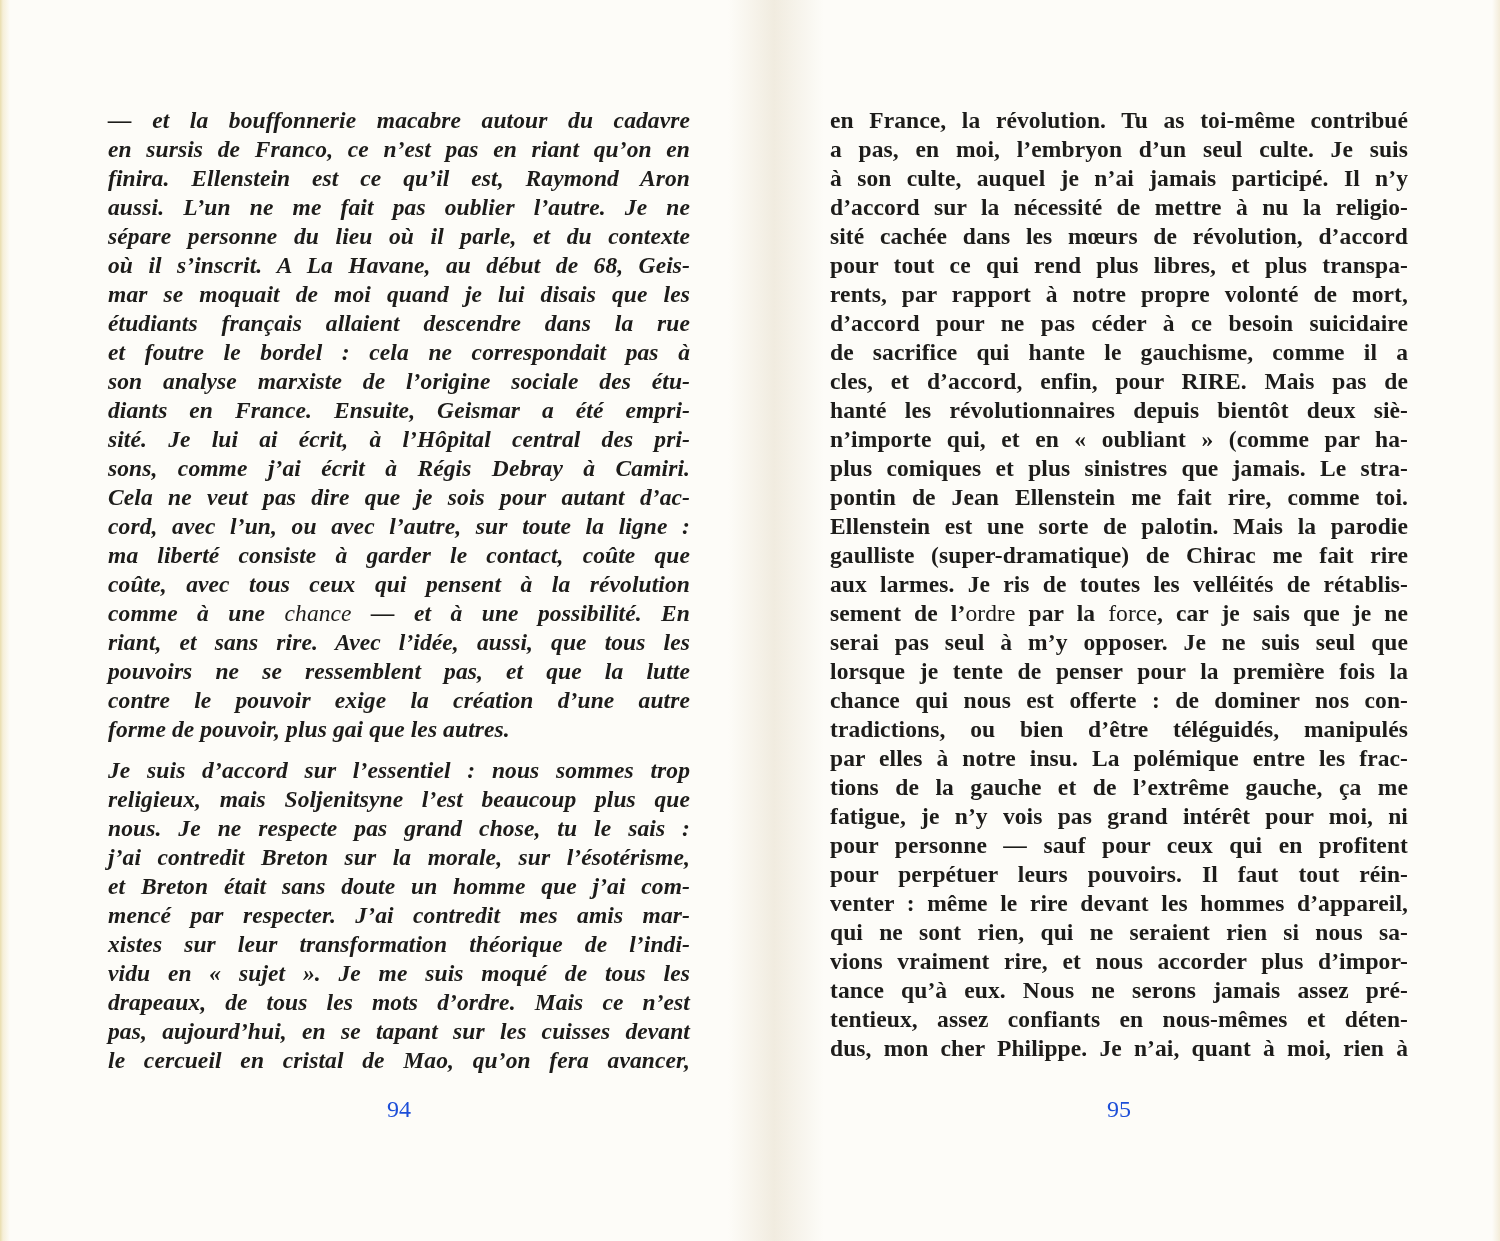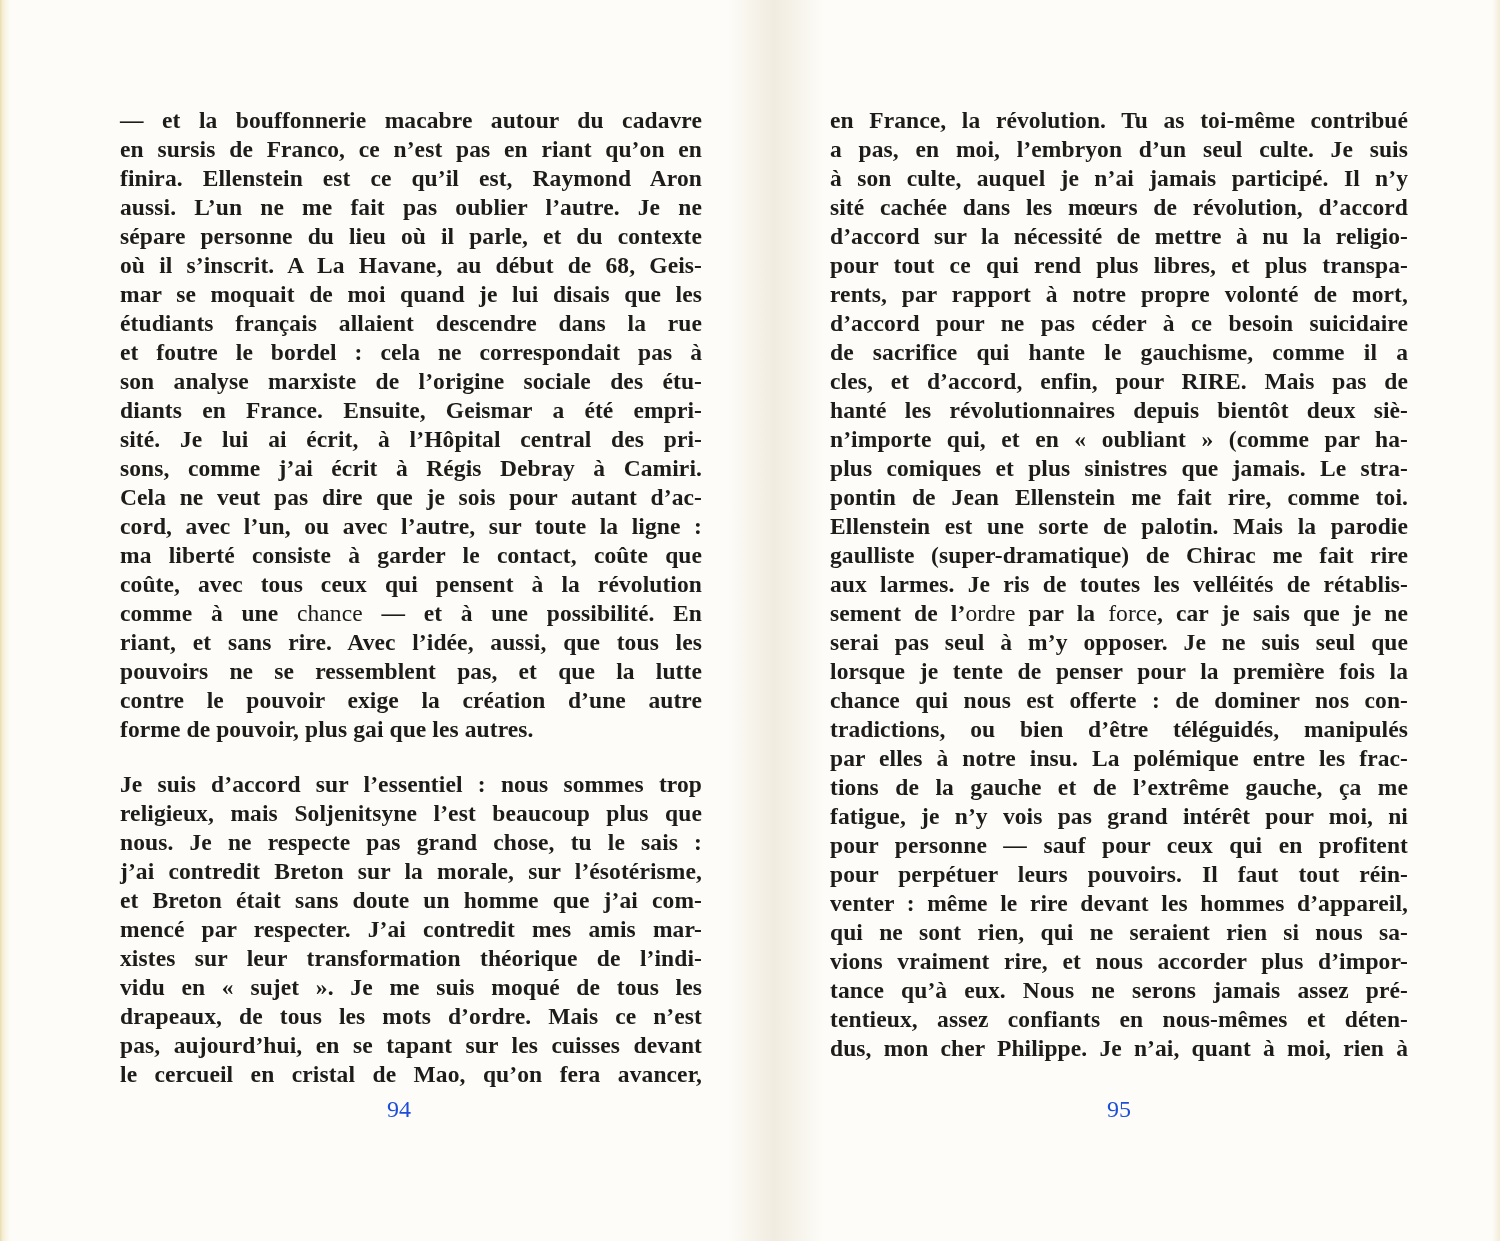--- a/index.html
+++ b/index.html
@@ -25,30 +25,30 @@
     background: linear-gradient(90deg, rgba(226,216,194,0) 0%, rgba(226,216,194,0.45) 48%, rgba(226,216,194,0) 100%);
   }
   .page-text {
     position: absolute;
     top: 106px;
     font-size: 23.5px;
     line-height: 29px;
     font-weight: 700;
     letter-spacing: 0.1px;
   }
-  .page-text.left  { left: 120px; width: 582px; }
+  .page-text.left  { left: 108px; width: 582px; font-style: italic; }
   .page-text.right { left: 830px; width: 578px; }
   .line {
     text-align: justify;
     text-align-last: justify;
     white-space: normal;
   }
   .line.last { text-align-last: left; }
   .roman { font-weight: 400; }
-  .paragraph + .paragraph { margin-top: 26px; }
+  .paragraph + .paragraph { margin-top: 12px; }
   .page-number {
     position: absolute;
     top: 1096px;
     width: 582px;
     text-align: center;
     font-size: 24px;
     font-weight: 400;
     color: #1d4ed8;
   }
   .page-number.left  { left: 108px; }
@@ -100,22 +100,22 @@
         <div class="line">pas, aujourd’hui, en se tapant sur les cuisses devant</div>
         <div class="line">le cercueil en cristal de Mao, qu’on fera avancer,</div>
       </div>
     </div>
 
   <div class="page-text right">
       <div class="paragraph">
         <div class="line">en France, la révolution. Tu as toi-même contribué</div>
         <div class="line">a pas, en moi, l’embryon d’un seul culte. Je suis</div>
         <div class="line">à son culte, auquel je n’ai jamais participé. Il n’y</div>
+        <div class="line">d’accord sur la nécessité de mettre à nu la religio-</div>
         <div class="line">sité cachée dans les mœurs de révolution, d’accord</div>
-        <div class="line">d’accord sur la nécessité de mettre à nu la religio-</div>
         <div class="line">pour tout ce qui rend plus libres, et plus transpa-</div>
         <div class="line">rents, par rapport à notre propre volonté de mort,</div>
         <div class="line">d’accord pour ne pas céder à ce besoin suicidaire</div>
         <div class="line">de sacrifice qui hante le gauchisme, comme il a</div>
         <div class="line">cles, et d’accord, enfin, pour RIRE. Mais pas de</div>
         <div class="line">hanté les révolutionnaires depuis bientôt deux siè-</div>
         <div class="line">n’importe qui, et en « oubliant » (comme par ha-</div>
         <div class="line">plus comiques et plus sinistres que jamais. Le stra-</div>
         <div class="line">pontin de Jean Ellenstein me fait rire, comme toi.</div>
         <div class="line">Ellenstein est une sorte de palotin. Mais la parodie</div>

